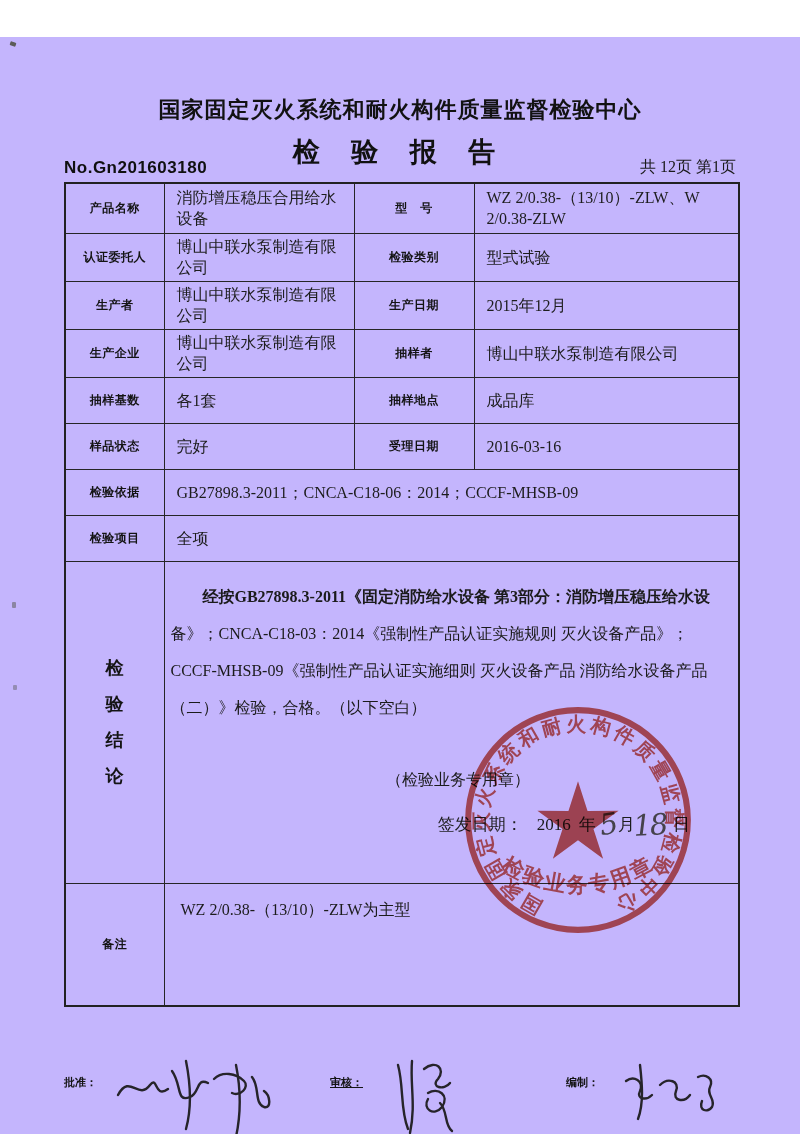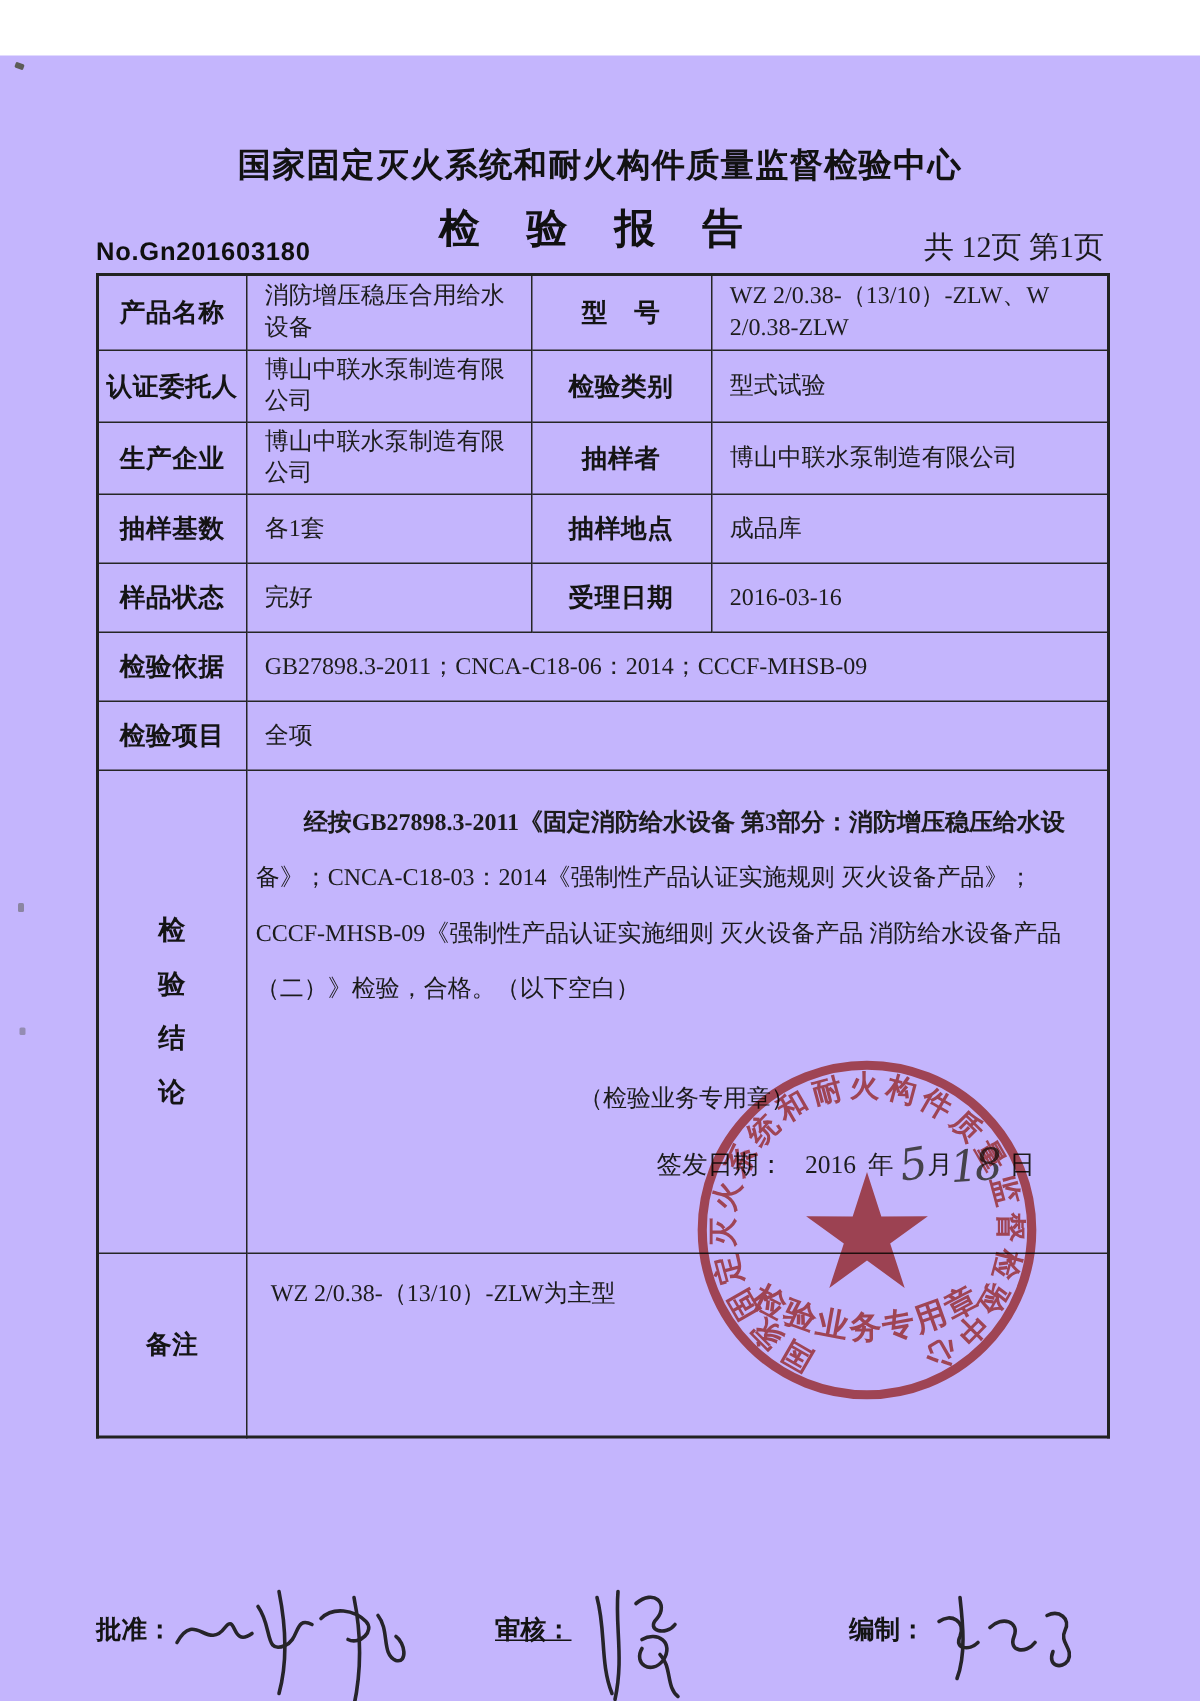--- a/index.html
+++ b/index.html
@@ -20,31 +20,31 @@
     position:absolute; top:97px; left:0; width:100%;
     text-align:center; font-family:"Liberation Sans","DejaVu Sans",sans-serif;
     font-weight:bold; font-size:27px; letter-spacing:12px; color:#111;
   }
   .meta-row { position:absolute; top:115px; left:64px; width:674px; height:26px; }
   .report-no {
     position:absolute; left:0; bottom:0;
     font-family:"Liberation Sans","DejaVu Sans",sans-serif;
     font-weight:bold; font-size:17px; letter-spacing:.5px; color:#101010;
   }
-  .page-info { position:absolute; right:2px; bottom:0; font-size:20px; color:#1a1a1a; }
+  .page-info { position:absolute; right:2px; bottom:0; font-size:16px; color:#1a1a1a; }
 
   table.report {
     position:absolute; top:145px; left:64px; width:674px;
     border-collapse:collapse; table-layout:fixed;
     border:2.4px solid #222;
   }
   td { border:1.6px solid #262626; vertical-align:middle; }
   td.lbl {
     text-align:center; font-family:"Liberation Sans","DejaVu Sans",sans-serif;
-    font-weight:bold; font-size:17px; color:#141414; letter-spacing:.5px;
+    font-weight:bold; font-size:12px; color:#141414; letter-spacing:.5px;
   }
   td.val { font-size:16px; color:#1d1d1d; padding:2px 14px 2px 12px; line-height:21px; }
   tr.h50 { height:50px; } tr.h48 { height:48px; } tr.h46 { height:46px; } tr.h45 { height:45px; }
   tr.hconc { height:322px; } tr.hrem { height:123px; }
 
   td.concl-label {
     white-space:pre-line; line-height:36px; font-size:18px; vertical-align:middle;
   }
   td.concl-cell { vertical-align:top; padding:16px 8px 0 6px; }
   .para-line { font-size:16px; line-height:37px; white-space:nowrap; color:#1b1b1b; }
@@ -62,21 +62,21 @@
   td.remark-cell { vertical-align:top; padding:16px 10px 0 16px; font-size:16px; }
 
   .seal-wrap {
     position:absolute; left:458px; top:663px; width:240px; height:240px;
     opacity:.82; mix-blend-mode:multiply; pointer-events:none; z-index:5;
   }
 
   .footer { position:absolute; left:0; top:1014px; width:800px; height:110px; }
   .sig-label {
     position:absolute; font-family:"Liberation Sans","DejaVu Sans",sans-serif;
-    font-weight:bold; font-size:17px; color:#141414;
+    font-weight:bold; font-size:11px; color:#141414;
   }
   .sig-svg { position:absolute; }
 
   .speck { position:absolute; background:#5c5c58; border-radius:1px; }
 </style>
 </head>
 <body>
 
 <div class="page">
 
@@ -104,20 +104,26 @@
       <td class="lbl">产品名称</td>
       <td class="val">消防增压稳压合用给水设备</td>
       <td class="lbl">型　号</td>
       <td class="val">WZ 2/0.38-（13/10）-ZLW、W 2/0.38-ZLW</td>
     </tr>
     <tr class="h48">
       <td class="lbl">认证委托人</td>
       <td class="val">博山中联水泵制造有限公司</td>
       <td class="lbl">检验类别</td>
       <td class="val">型式试验</td>
+    </tr>
+    <tr class="h48">
+      <td class="lbl">生产者</td>
+      <td class="val">博山中联水泵制造有限公司</td>
+      <td class="lbl">生产日期</td>
+      <td class="val">2015年12月</td>
     </tr>
     <tr class="h48">
       <td class="lbl">生产企业</td>
       <td class="val">博山中联水泵制造有限公司</td>
       <td class="lbl">抽样者</td>
       <td class="val">博山中联水泵制造有限公司</td>
     </tr>
     <tr class="h46">
       <td class="lbl">抽样基数</td>
       <td class="val">各1套</td>

